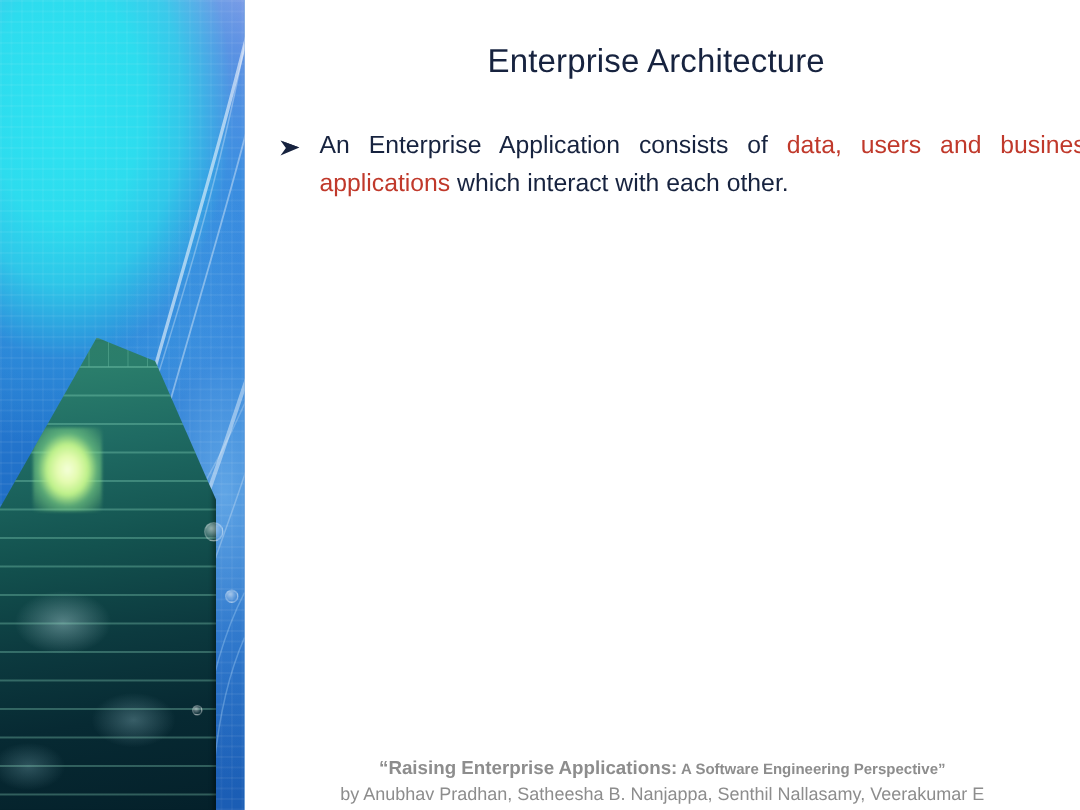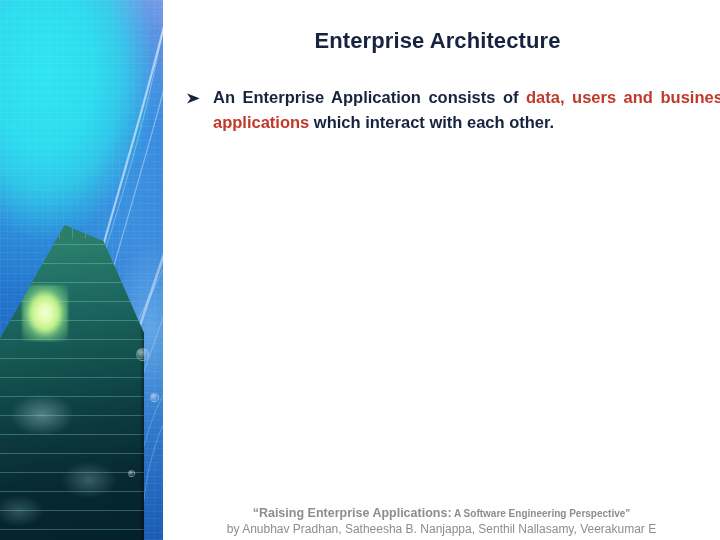--- a/index.html
+++ b/index.html
@@ -127,21 +127,20 @@
     border: 1px solid rgba(255,255,255,0.25);
   }
 
   
   .content {
     position: absolute;
     left: 163px;
     top: 0;
     right: 0;
     bottom: 0;
-    font-weight: bold;
   }
 
   .slide-title {
     position: absolute;
     left: 0;
     right: 8px;
     top: 27px;
     text-align: center;
     font-size: 22px;
     line-height: 28px;

